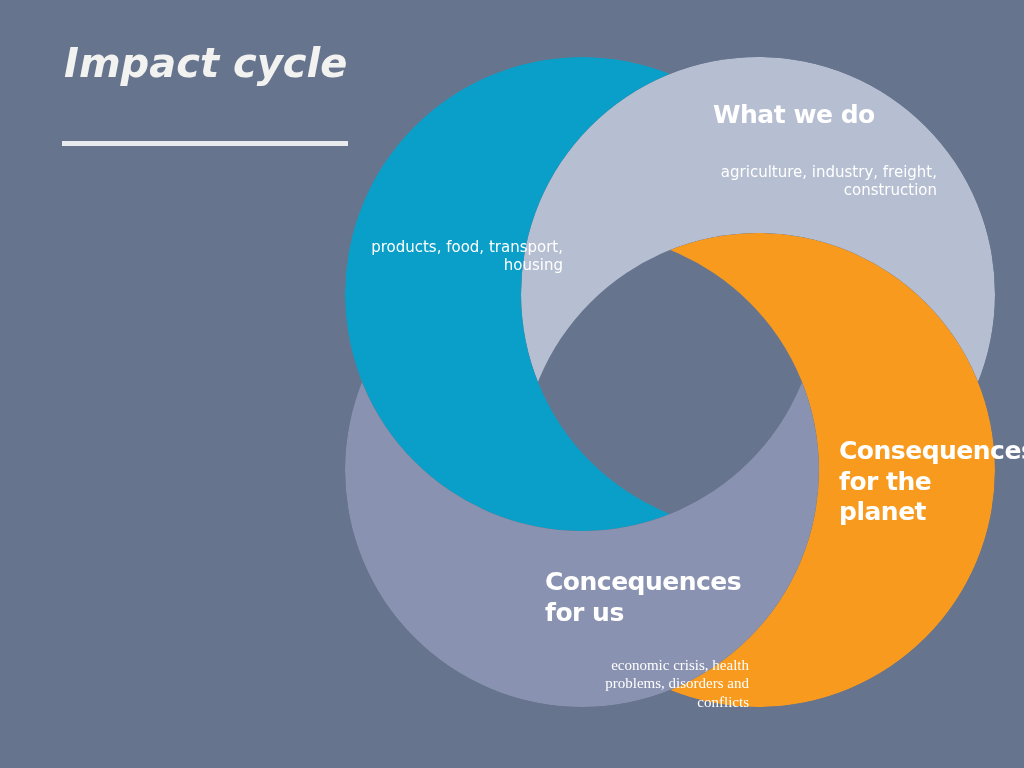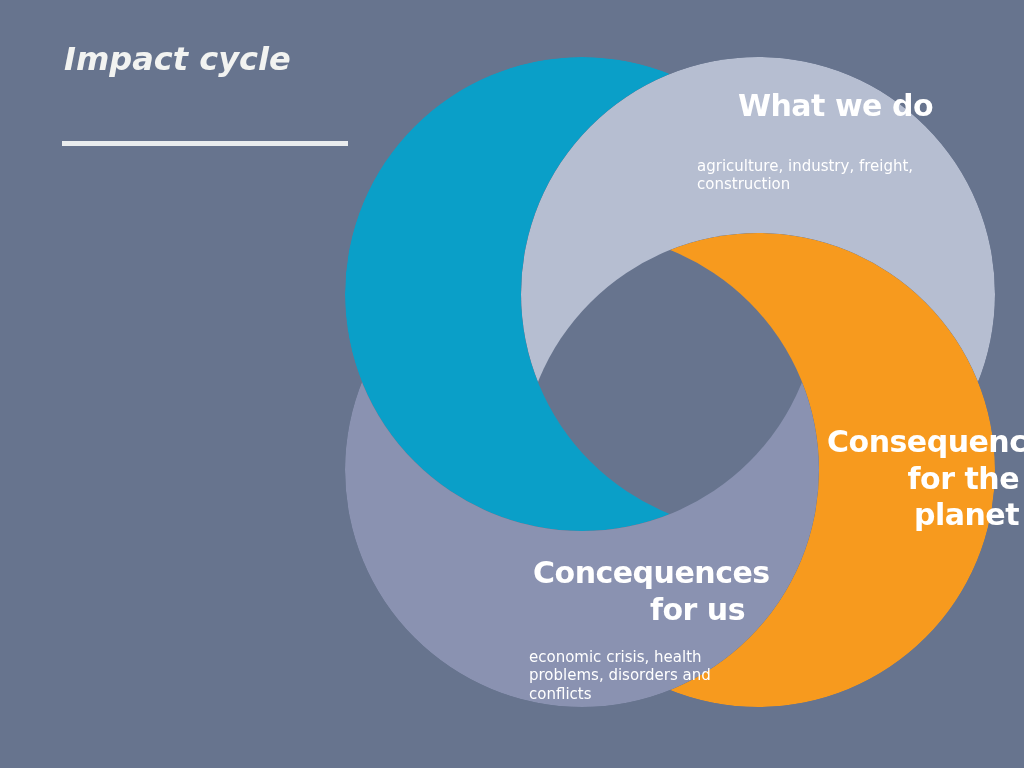--- a/index.html
+++ b/index.html
@@ -18,63 +18,63 @@
     left: 0;
     top: 0;
     width: 1024px;
     height: 768px;
     display: block;
   }
   .slide-title {
     position: absolute;
     left: 64px;
     top: 40px;
-    font-size: 32px;
+    font-size: 40px;
     font-weight: bold;
     font-style: italic;
     letter-spacing: 0px;
     color: #F2F3F1;
     margin: 0;
   }
   .title-rule {
     position: absolute;
     left: 62px;
     top: 141px;
     width: 286px;
     height: 5px;
     background: #E9ECEE;
   }
   .seg-label {
     position: absolute;
     color: #FFFFFF;
   }
   .seg-label h2 {
-    margin: 4px;
-    font-size: 30px;
+    margin: 16px;
+    font-size: 25px;
     font-weight: bold;
     letter-spacing: -0.5px;
     line-height: 1.22;
     white-space: pre-line;
-    text-align: right;
   }
   .seg-label p {
     margin: 0;
     font-size: 15px;
     font-weight: normal;
     line-height: 1.22;
     white-space: pre-line;
+    text-align: right;
   }
   .label-want    { left: 353px; top: 212px; width: 210px; }
   .label-want p  { margin-top: 26px; }
   .label-do      { left: 697px; top: 84px;  width: 240px; }
   .label-do p    { margin-top: 32px; }
   .label-planet  { left: 823px; top: 420px; width: 200px; }
   .label-planet p{ margin-top: 21px; }
   .label-us      { left: 529px; top: 551px; width: 220px; }
-  .label-us p    { margin-top: 20px; }
+  .label-us p    { margin-top: 28px; font-family: Liberation Serif, serif; }
 </style>
 </head>
 <body>
 
 <div class="slide" style="background: rgb(103, 116, 142);">
 
   <svg class="diagram-svg" viewBox="0 0 1024 768" xmlns="http://www.w3.org/2000/svg">
     <defs>
 
       <mask id="mask-want">
@@ -100,20 +100,22 @@
     <circle cx="582" cy="294" r="237" mask="url(#mask-want)" fill="#0A9FC8"></circle>
     <circle cx="758" cy="294" r="237" mask="url(#mask-do)" fill="#B6BED1"></circle>
     <circle cx="758" cy="470" r="237" mask="url(#mask-planet)" fill="#F79A1E"></circle>
     <circle cx="582" cy="470" r="237" mask="url(#mask-us)" fill="#8A92B1"></circle>
   </svg>
 
   <h1 class="slide-title">Impact cycle</h1>
   <div class="title-rule"></div>
 
   <div class="seg-label label-want">
+    <p>products, food, transport,
+housing</p>
   </div>
 
   <div class="seg-label label-do">
     <h2>What we do</h2>
     <p>agriculture, industry, freight,
 construction</p>
   </div>
 
   <div class="seg-label label-planet">
     <h2>Consequences

